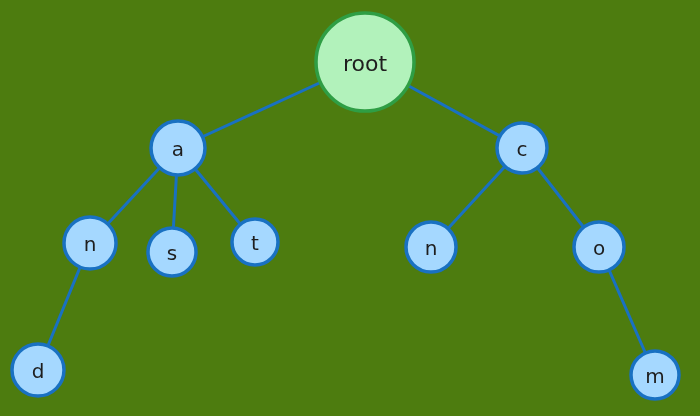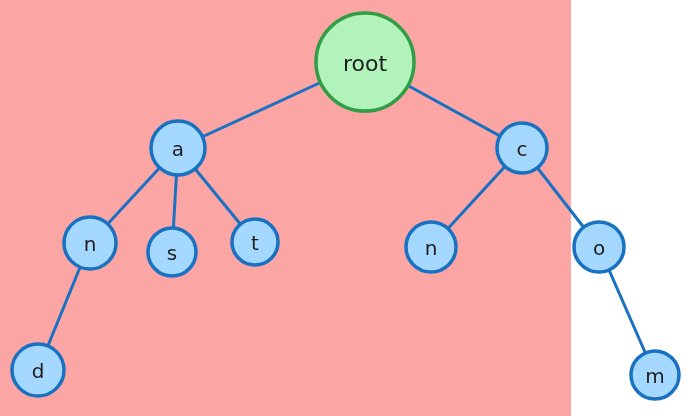--- a/index.html
+++ b/index.html
@@ -6,23 +6,23 @@
     margin: 0;
     padding: 0;
     background: #ffffff;
     width: 700px;
     height: 416px;
     overflow: hidden;
     font-family: "DejaVu Sans", sans-serif;
   }
   .stage {
     position: relative;
-    width: 571px;
+    width: 700px;
     height: 416px;
-    background: #fca5a5;
+    background: #4d7c0f;
   }
   svg {
     display: block;
   }
   .node-label {
     font-family: "DejaVu Sans", sans-serif;
     font-weight: 500;
     fill: #1e1e1e;
     text-anchor: middle;
     dominant-baseline: central;

